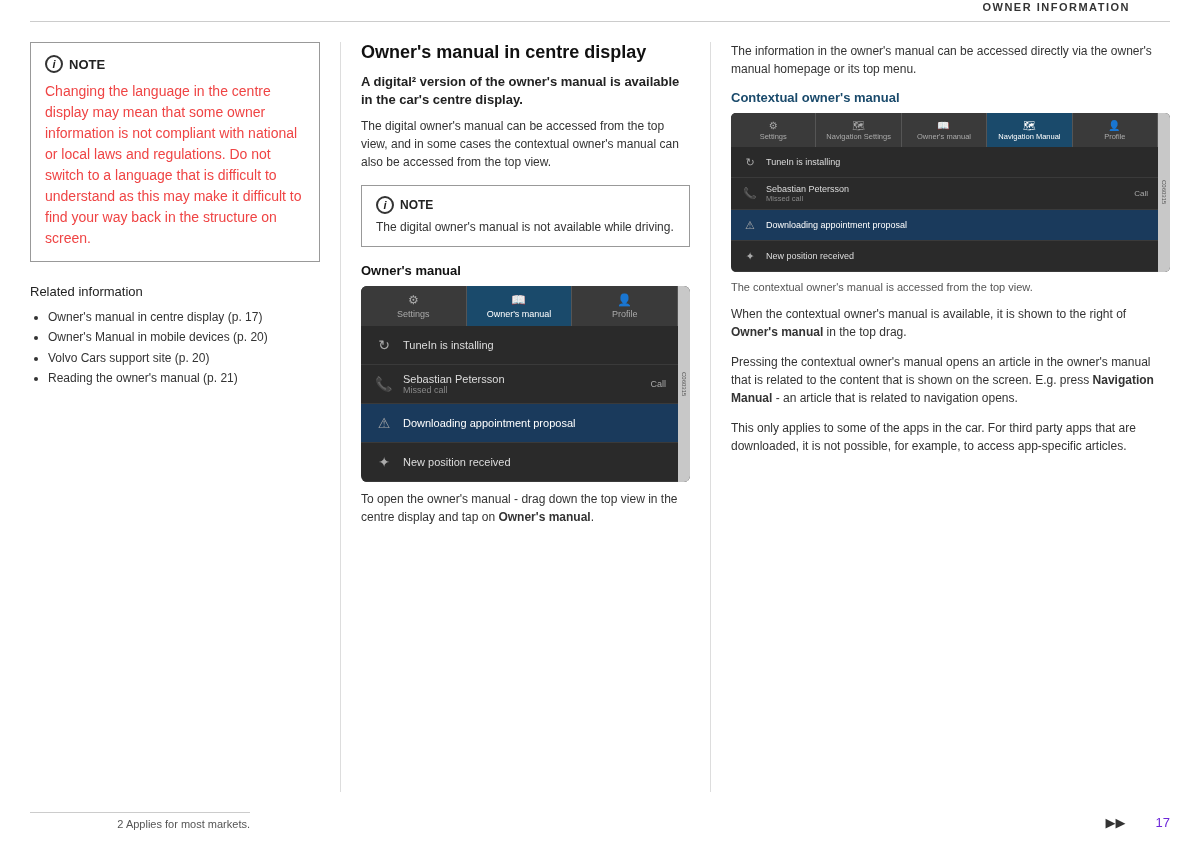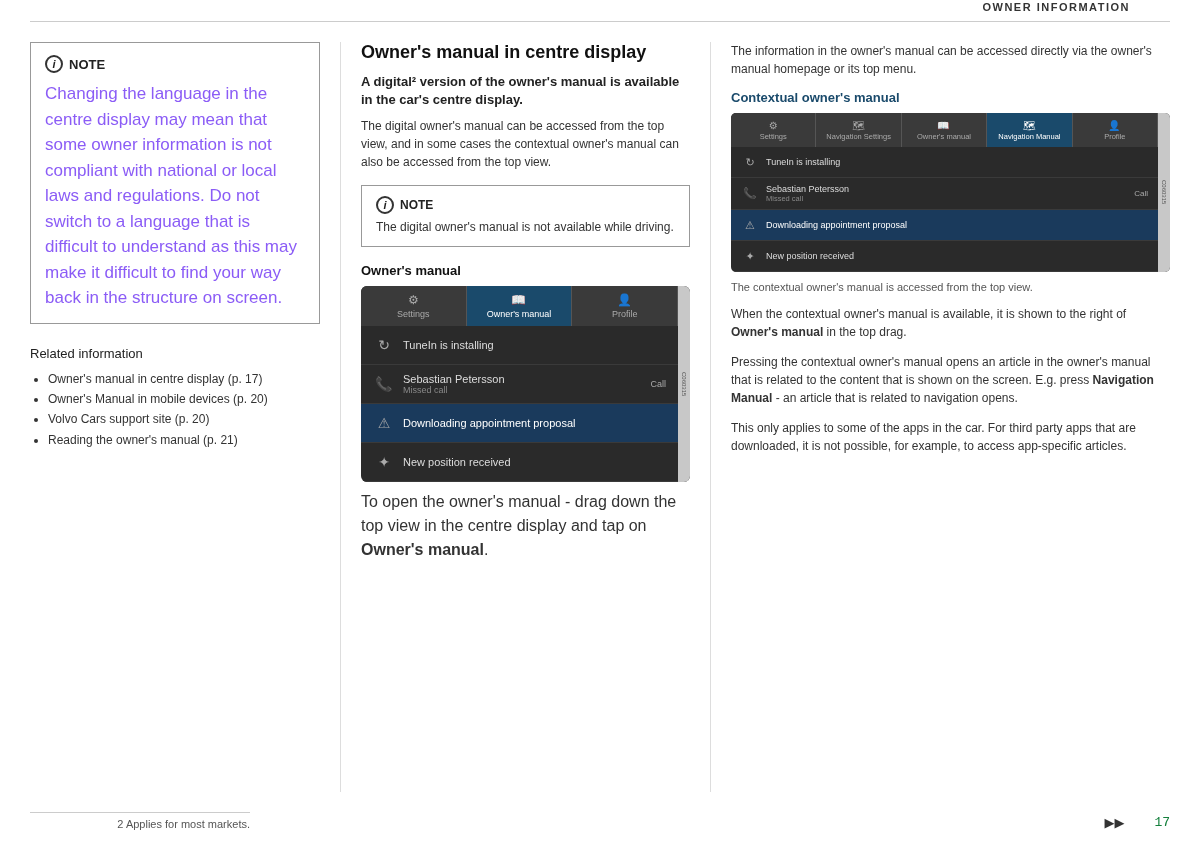--- a/index.html
+++ b/index.html
@@ -62,23 +62,23 @@
       display: flex;
       align-items: center;
       justify-content: center;
       font-size: 11px;
       font-style: italic;
       font-weight: bold;
       flex-shrink: 0;
     }
 
     .note-box p {
-      font-size: 17px;
+      font-size: 14px;
       line-height: 1.5;
-      color: #8b5cf6;
+      color: #ef4444;
     }
 
     .related-info h3 {
       font-size: 13px;
       font-weight: normal;
       margin-bottom: 8px;
     }
 
     .related-info ul {
       list-style: disc;
@@ -256,21 +256,21 @@
     }
 
     .caption-text {
       font-size: 11px;
       color: #555;
       margin-bottom: 10px;
       line-height: 1.4;
     }
 
     .drag-text {
-      font-size: 16px;
+      font-size: 12px;
       line-height: 1.5;
       color: #333;
     }
 
     .drag-text strong {
       font-weight: bold;
     }
 
     
     .col-right {
@@ -397,22 +397,21 @@
       font-size: 11px;
       color: #555;
       border-top: 1px solid #ccc;
       padding-top: 5px;
       width: 220px;
       text-align: right;
     }
 
     .page-number {
       font-size: 13px;
-      color: #15803d;
-      font-family: Liberation Mono, monospace;
+      color: #6d28d9;
     }
 
     .next-arrows {
       font-size: 13px;
       color: #333;
     }
   </style>
 </head>
 <body>
 

